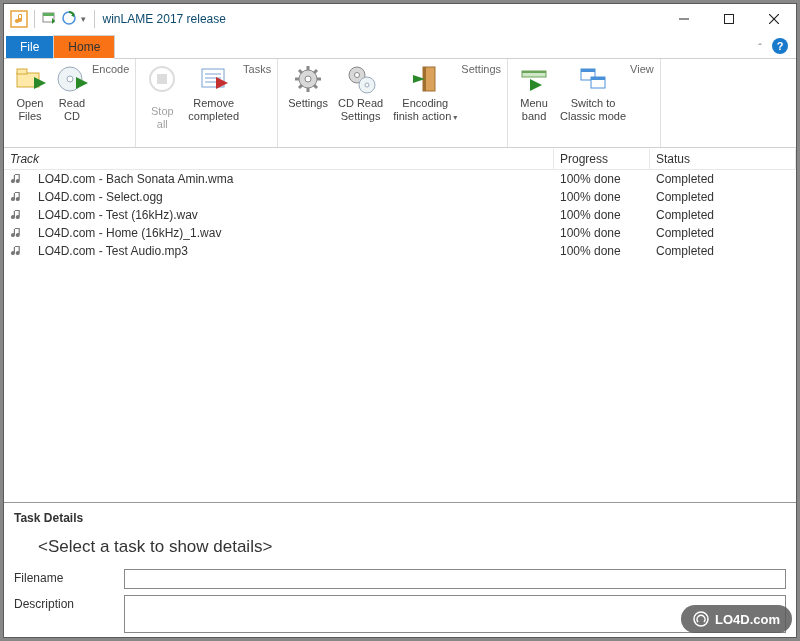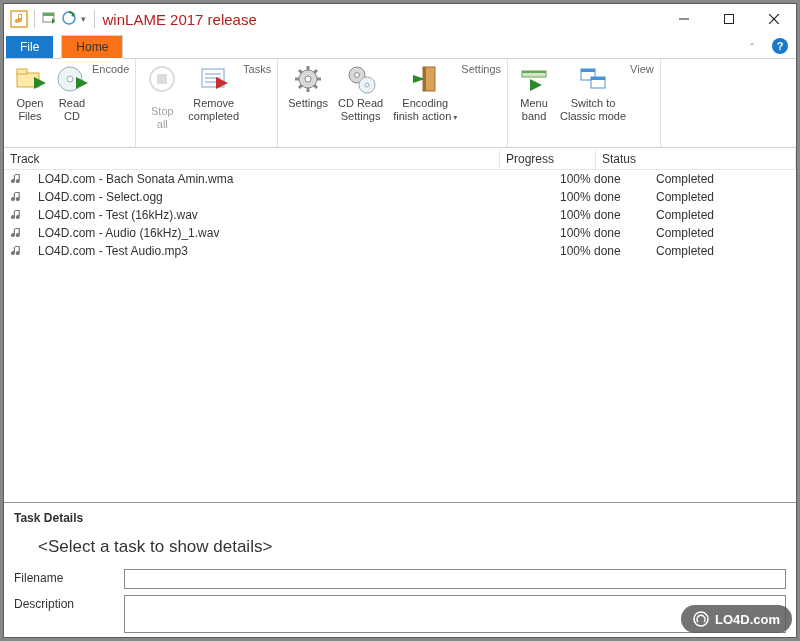--- a/index.html
+++ b/index.html
@@ -3,43 +3,43 @@
 <meta charset="utf-8">
 <style>
 * { box-sizing: border-box; margin: 0; padding: 0; }
 body { font-family: "Segoe UI", Tahoma, sans-serif; font-size: 12px; color: #333; background: #888; width: 800px; height: 641px; overflow: hidden; position: relative; }
 .window { position: absolute; left: 3px; top: 3px; right: 3px; bottom: 3px; background: #fff; border: 1px solid #5a5a5a; display: flex; flex-direction: column; }
 .titlebar { height: 30px; display: flex; align-items: center; padding: 0 0 0 6px; }
 .titlebar-icon { width: 18px; height: 18px; display: flex; align-items: center; justify-content: center; }
 .qat { display: flex; align-items: center; gap: 4px; margin-left: 4px; }
 .qat-sep { width: 1px; height: 18px; background: #ccc; margin: 0 2px; }
 .title-sep { width: 1px; height: 18px; background: #ccc; margin: 0 8px; }
-.title-text { font-size: 15px; color: #b91c1c; }
+.title-text { font-size: 12px; color: #0c4a6e; }
 .wincontrols { margin-left: auto; display: flex; }
 .wincontrols div { width: 45px; height: 29px; display: flex; align-items: center; justify-content: center; font-family: Arial; font-size: 11px; color: #222; }
 .wincontrols svg { display: block; }
-.tabstrip { height: 24px; display: flex; align-items: flex-end; padding-left: 2px; position: relative; gap: 8px; }
+.tabstrip { height: 24px; display: flex; align-items: flex-end; padding-left: 2px; position: relative; }
 .tab { padding: 4px 14px; font-size: 12px; cursor: default; }
 .tab.file { background: #1979ca; color: #fff; }
 .tab.active { background: #f97316; border: 1px solid #d0d0d0; border-bottom: 1px solid #fff; position: relative; top: 1px; }
 .tabstrip .collapse { margin-left: auto; padding: 4px 6px; color: #777; font-size: 11px; }
 .tabstrip .help { width: 16px; height: 16px; border-radius: 50%; background: #1979ca; color: #fff; font-size: 11px; font-weight: bold; display: flex; align-items: center; justify-content: center; margin: 0 8px 4px 4px; }
 .ribbon { border-top: 1px solid #d0d0d0; border-bottom: 1px solid #d0d0d0; background: #fff; display: flex; height: 90px; }
 .group { display: flex; flex-direction: row; border-right: 1px solid #e0e0e0; padding: 2px 6px 0 6px; }
 .group-items { display: flex; gap: 2px; flex: 1; }
 .group-label { text-align: right; font-size: 11px; color: #666; padding: 2px 0; }
 .rbtn { display: flex; flex-direction: column; align-items: center; padding: 2px 4px; min-width: 40px; cursor: default; }
 .rbtn.disabled { opacity: 0.5; gap: 8px; }
 .rbtn-icon { width: 32px; height: 32px; display: flex; align-items: center; justify-content: center; margin-bottom: 2px; }
 .rbtn-label { font-size: 11px; text-align: center; line-height: 13px; color: #444; }
 .dropdown-arrow { font-size: 8px; color: #666; margin-left: 2px; }
 .content { flex: 1; display: flex; flex-direction: column; overflow: hidden; }
 .list-header { display: flex; border-bottom: 1px solid #e8e8e8; background: #fff; height: 22px; align-items: center; }
 .list-header div { padding: 3px 6px; font-size: 12px; color: #333; border-right: 1px solid #e8e8e8; }
-.col-track { width: 496px; }
+.col-track { width: 550px; font-style: italic; }
 .col-progress { width: 96px; }
 .col-status { flex: 1; }
 .list-body { flex: 1; overflow: auto; }
 .row { display: flex; height: 18px; align-items: center; }
 .row .cell { padding: 0 6px; font-size: 12px; overflow: hidden; white-space: nowrap; }
 .row .cell.track { width: 550px; display: flex; align-items: center; gap: 14px; }
 .row .cell.progress { width: 96px; }
 .row .cell.status { flex: 1; }
 .music-icon { width: 14px; height: 14px; flex-shrink: 0; }
 .details-panel { border-top: 1px solid #999; padding: 8px 10px 10px 10px; height: 135px; }
@@ -268,21 +268,21 @@
             <span>LO4D.com - Test (16kHz).wav</span>
           </div>
           <div class="cell progress">100% done</div>
           <div class="cell status">Completed</div>
         </div>
         <div class="row">
           <div class="cell track">
             <svg class="music-icon" width="14" height="14">
               <path d="M5 2 v7 a2 2 0 1 1 -1.2 -1.8 V3 l6 -1 v7 a2 2 0 1 1 -1.2 -1.8 V2 z" fill="#777"></path>
             </svg>
-            <span>LO4D.com - Audio (16kHz)_1.wav</span>
+            <span>LO4D.com - Home (16kHz)_1.wav</span>
           </div>
           <div class="cell progress">100% done</div>
           <div class="cell status">Completed</div>
         </div>
         <div class="row">
           <div class="cell track">
             <svg class="music-icon" width="14" height="14">
               <path d="M5 2 v7 a2 2 0 1 1 -1.2 -1.8 V3 l6 -1 v7 a2 2 0 1 1 -1.2 -1.8 V2 z" fill="#777"></path>
             </svg>
             <span>LO4D.com - Test Audio.mp3</span>

